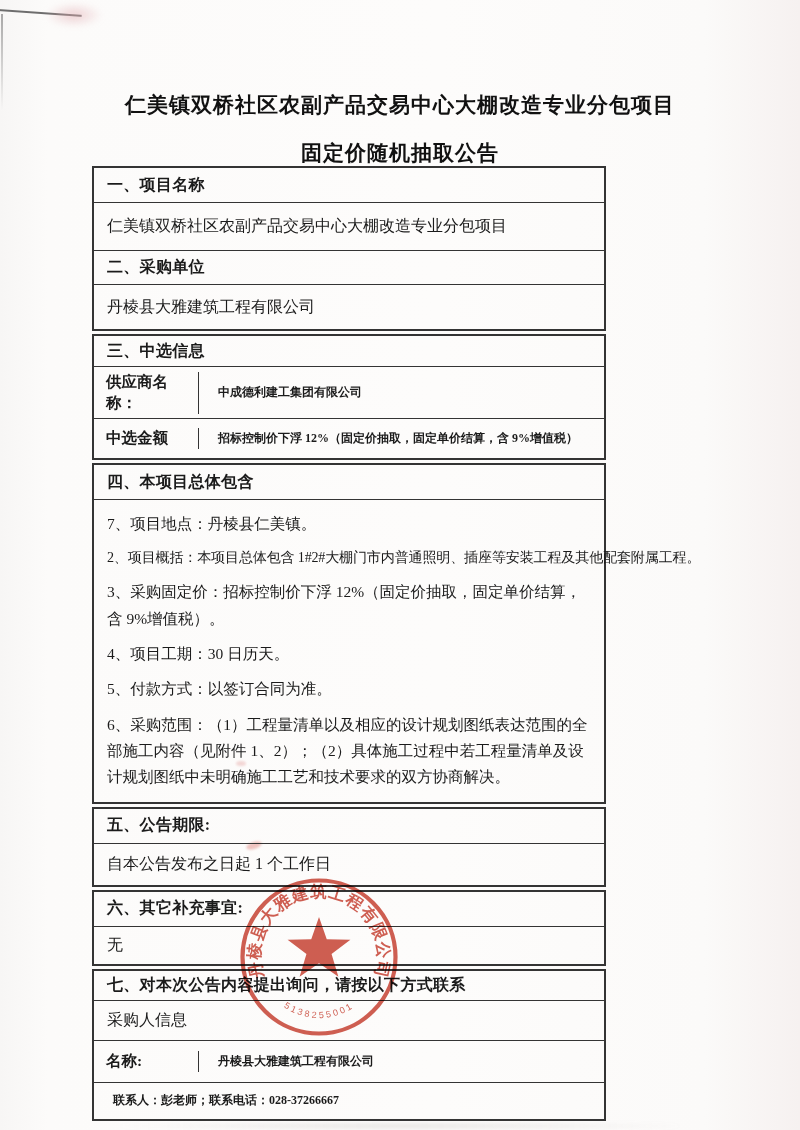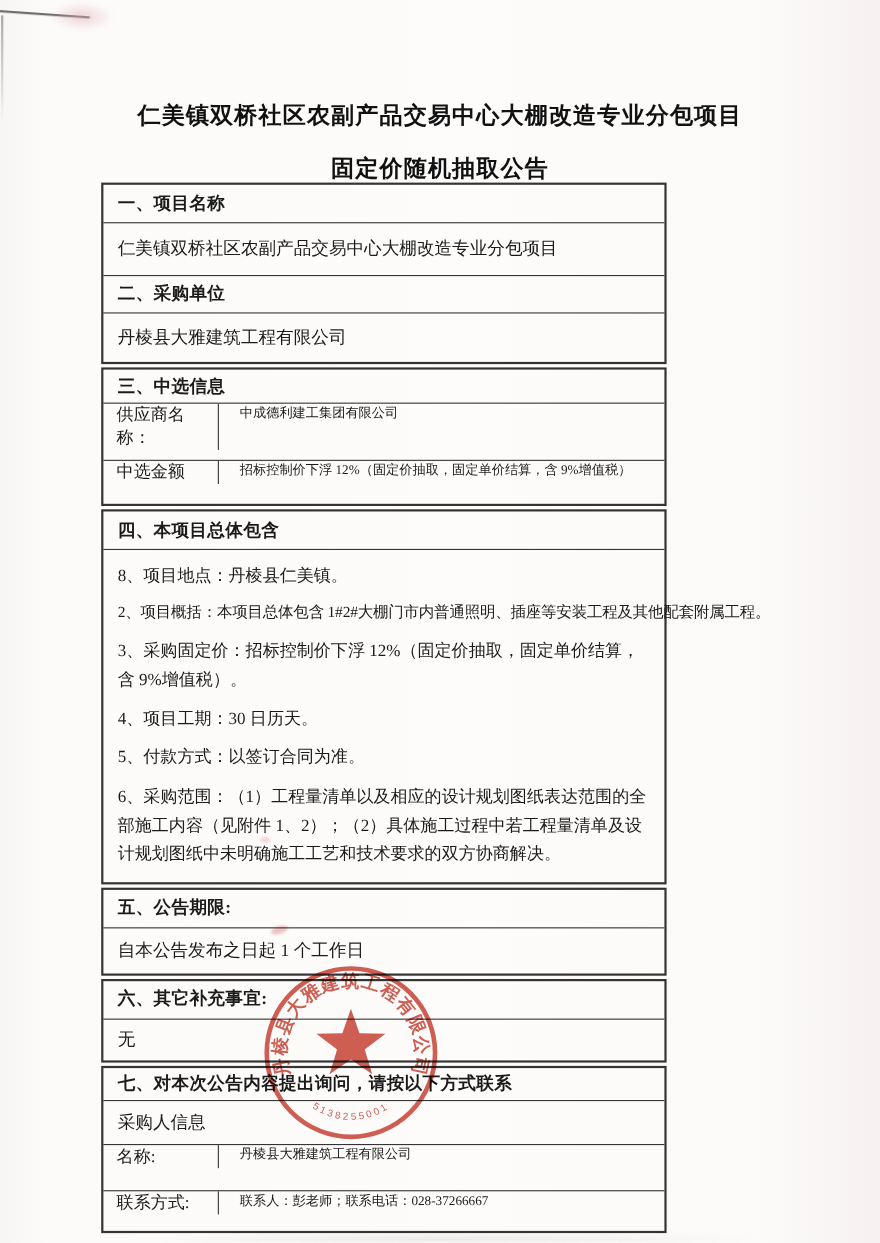--- a/index.html
+++ b/index.html
@@ -51,21 +51,21 @@
 
   .tables{position:absolute;left:92px;top:166px;width:514px;}
   .tbl{
     border:2px solid #343434;margin-bottom:3px;box-sizing:border-box;
   }
   .row{
     display:flex;align-items:center;padding:0 13px;font-size:16px;box-sizing:border-box;
   }
   .row.sep{border-top:1.6px solid #343434;}
   .hdr{font-weight:bold;letter-spacing:.3px;}
-  .row.cols{padding:0;align-items:flex-start;}
+  .row.cols{padding:0;align-items:center;font-weight:bold;}
   .cell-label{
     flex:0 0 105px;display:flex;align-items:center;
     padding:0 4px 0 12px;border-right:1.6px solid #343434;box-sizing:border-box;
     font-size:15.5px;
   }
   .cell-value{flex:1;display:flex;align-items:center;padding:0 8px 0 19px;font-size:12px;}
   .items{display:block;padding:11px 13px 2px 13px;}
   .items p{margin:0 0 9px 0;line-height:1.7;font-size:15.5px;}
   .items p.tight{font-size:14.1px;letter-spacing:-.2px;white-space:nowrap;}
 
@@ -107,21 +107,21 @@
       </div>
       <div class="row sep cols" style="min-height:40px">
         <div class="cell-label">中选金额</div>
         <div class="cell-value">招标控制价下浮 12%（固定价抽取，固定单价结算，含 9%增值税）</div>
       </div>
     </div>
 
     <div class="tbl">
       <div class="row hdr" style="min-height:34px">四、本项目总体包含</div>
       <div class="row sep items" style="min-height:236px">
-        <p>8、项目地点：丹棱县仁美镇。</p>
+        <p>7、项目地点：丹棱县仁美镇。</p>
         <p class="tight">2、项目概括：本项目总体包含 1#2#大棚门市内普通照明、插座等安装工程及其他配套附属工程。</p>
         <p>3、采购固定价：招标控制价下浮 12%（固定价抽取，固定单价结算，含 9%增值税）。</p>
         <p>4、项目工期：30 日历天。</p>
         <p>5、付款方式：以签订合同为准。</p>
         <p>6、采购范围：（1）工程量清单以及相应的设计规划图纸表达范围的全部施工内容（见附件 1、2）；（2）具体施工过程中若工程量清单及设计规划图纸中未明确施工工艺和技术要求的双方协商解决。</p>
       </div>
     </div>
 
     <div class="tbl">
       <div class="row hdr" style="min-height:34px">五、公告期限:</div>
@@ -134,21 +134,20 @@
     </div>
 
     <div class="tbl">
       <div class="row hdr" style="min-height:29px">七、对本次公告内容提出询问，请按以下方式联系</div>
       <div class="row sep" style="min-height:40px">采购人信息</div>
       <div class="row sep cols" style="min-height:42px">
         <div class="cell-label">名称:</div>
         <div class="cell-value">丹棱县大雅建筑工程有限公司</div>
       </div>
       <div class="row sep cols" style="min-height:37px">
-        <div class="cell-label">联系方式:</div>
         <div class="cell-value">联系人：彭老师；联系电话：028-37266667</div>
       </div>
     </div>
 
   </div>
 
   <svg class="seal-svg" width="800" height="1130" viewBox="0 0 800 1130">
     <defs>
       <path id="sealTopArc" d="M 263.6 976.2 A 59 59 0 1 1 374.4 976.2" fill="none"></path>
       <path id="sealBottomArc" d="M 279.1 1003.5 A 62 62 0 0 0 358.9 1003.5" fill="none"></path>

